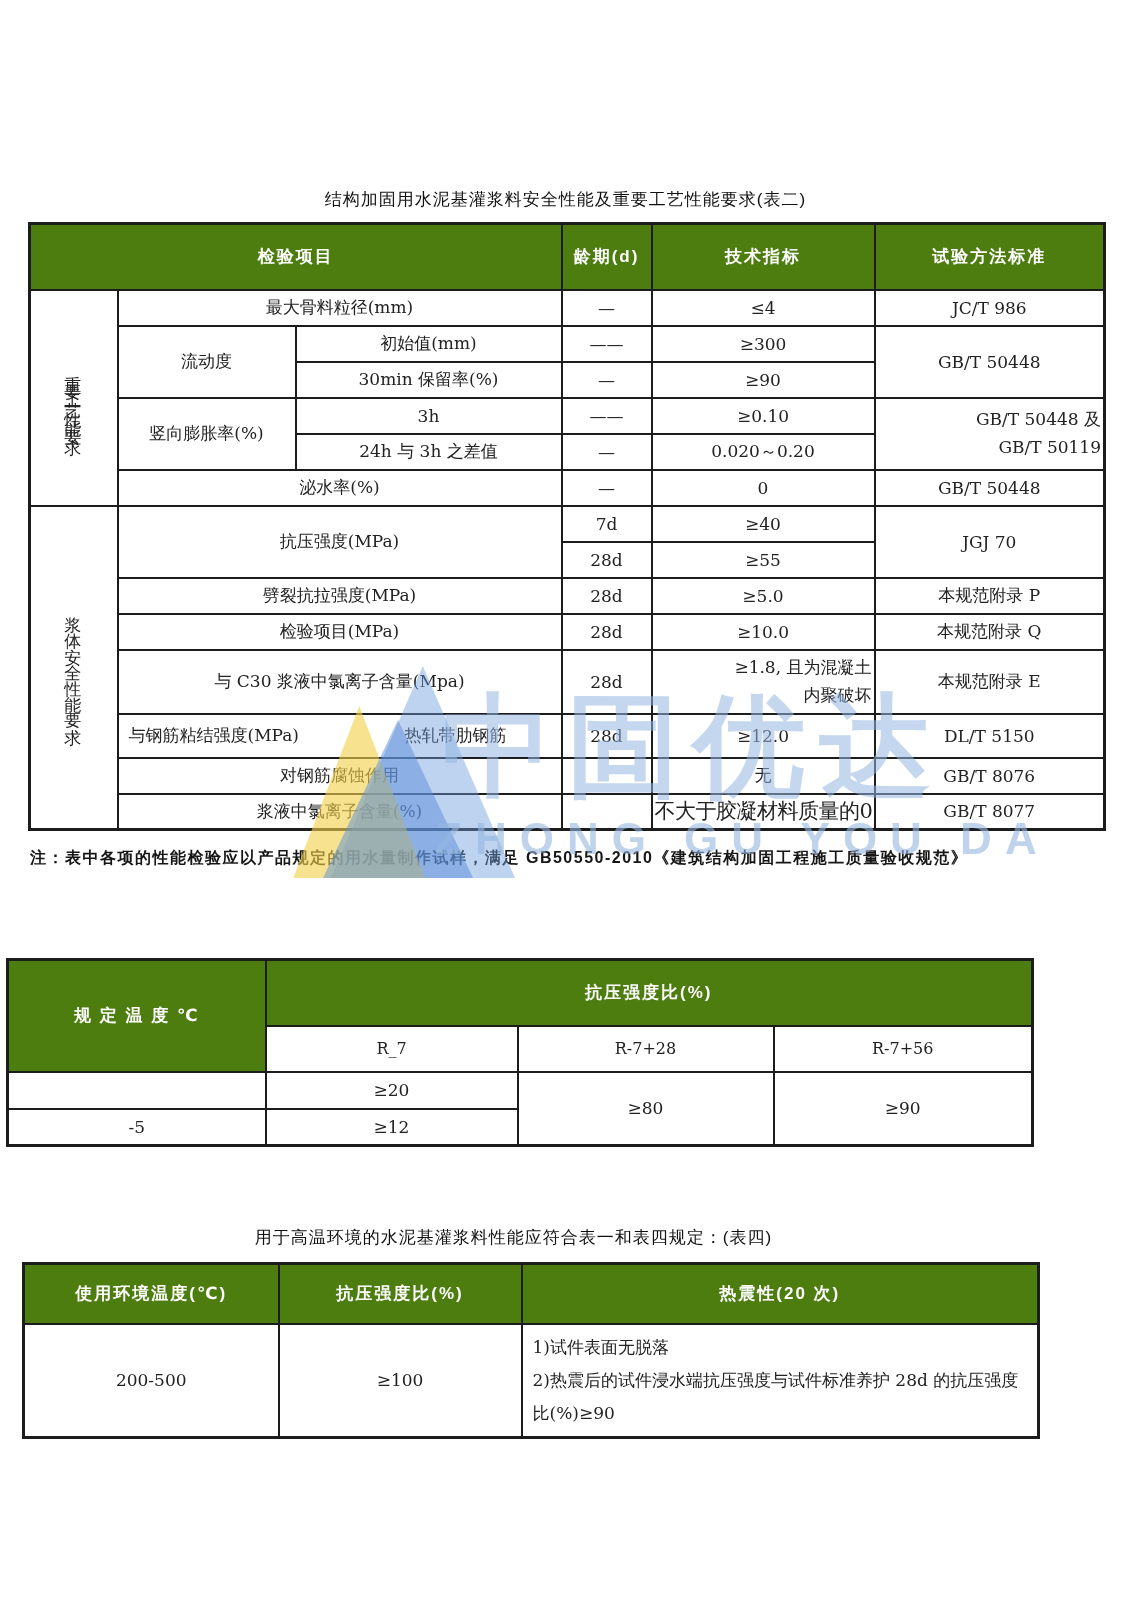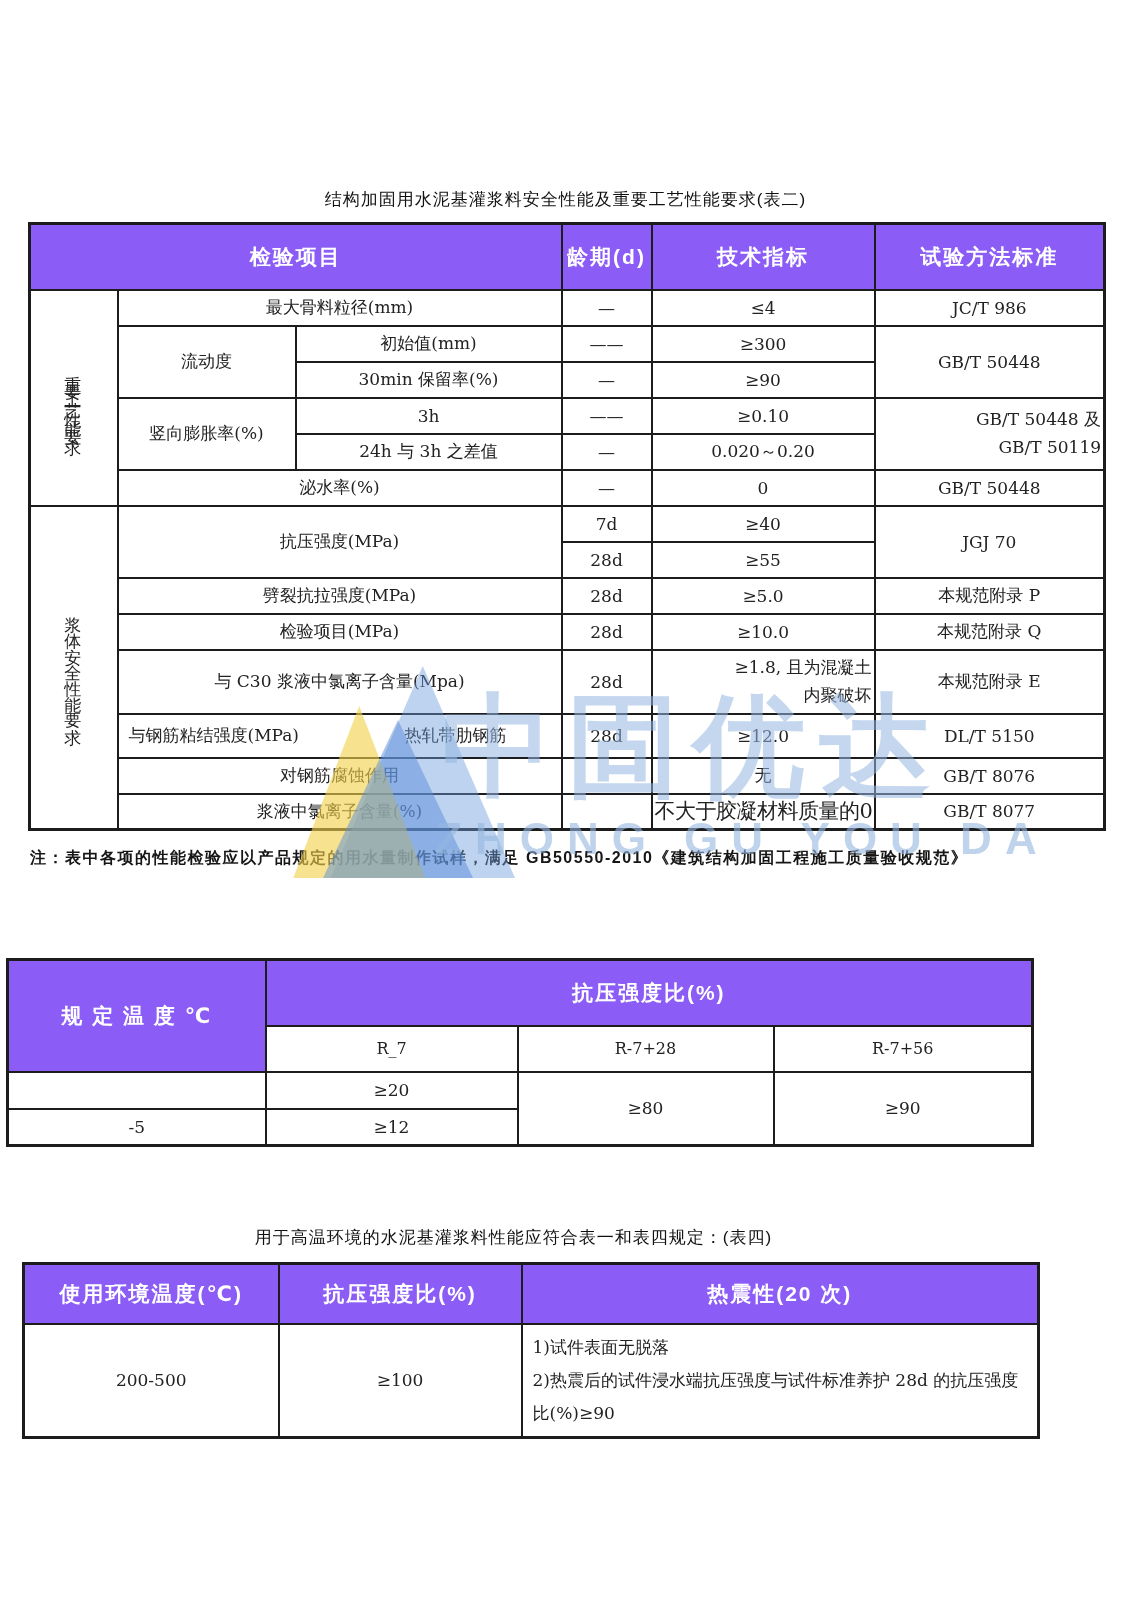--- a/index.html
+++ b/index.html
@@ -11,21 +11,21 @@
   .doc-title {
     position:absolute; text-align:center; font-weight:normal; font-size:17px; color:#111;
     font-family:"Liberation Sans","DejaVu Sans",sans-serif; letter-spacing:1px;
   }
   table { border-collapse:collapse; table-layout:fixed; }
   td {
     border:2px solid #1c1c1c; text-align:center; vertical-align:middle;
     font-size:17px; color:#222; padding:0 2px; overflow:hidden;
   }
   .hd {
-    background:#8b5cf6; color:#ffffff; font-weight:bold; font-size:21px;
+    background:#4d7c0f; color:#ffffff; font-weight:bold; font-size:17px;
     font-family:"Liberation Sans","DejaVu Sans",sans-serif; letter-spacing:2px;
   }
   .outer { border:3px solid #1c1c1c; background:#fff; }
   .vlabel {
     writing-mode:vertical-rl; text-orientation:upright; letter-spacing:9px;
     font-size:17px; padding:6px 0;
   }
   .vlabel2 { letter-spacing:16px; }
   #table2 { position:absolute; top:222px; left:28px; width:1075px; }
   #table2 tr { height:36px; }

